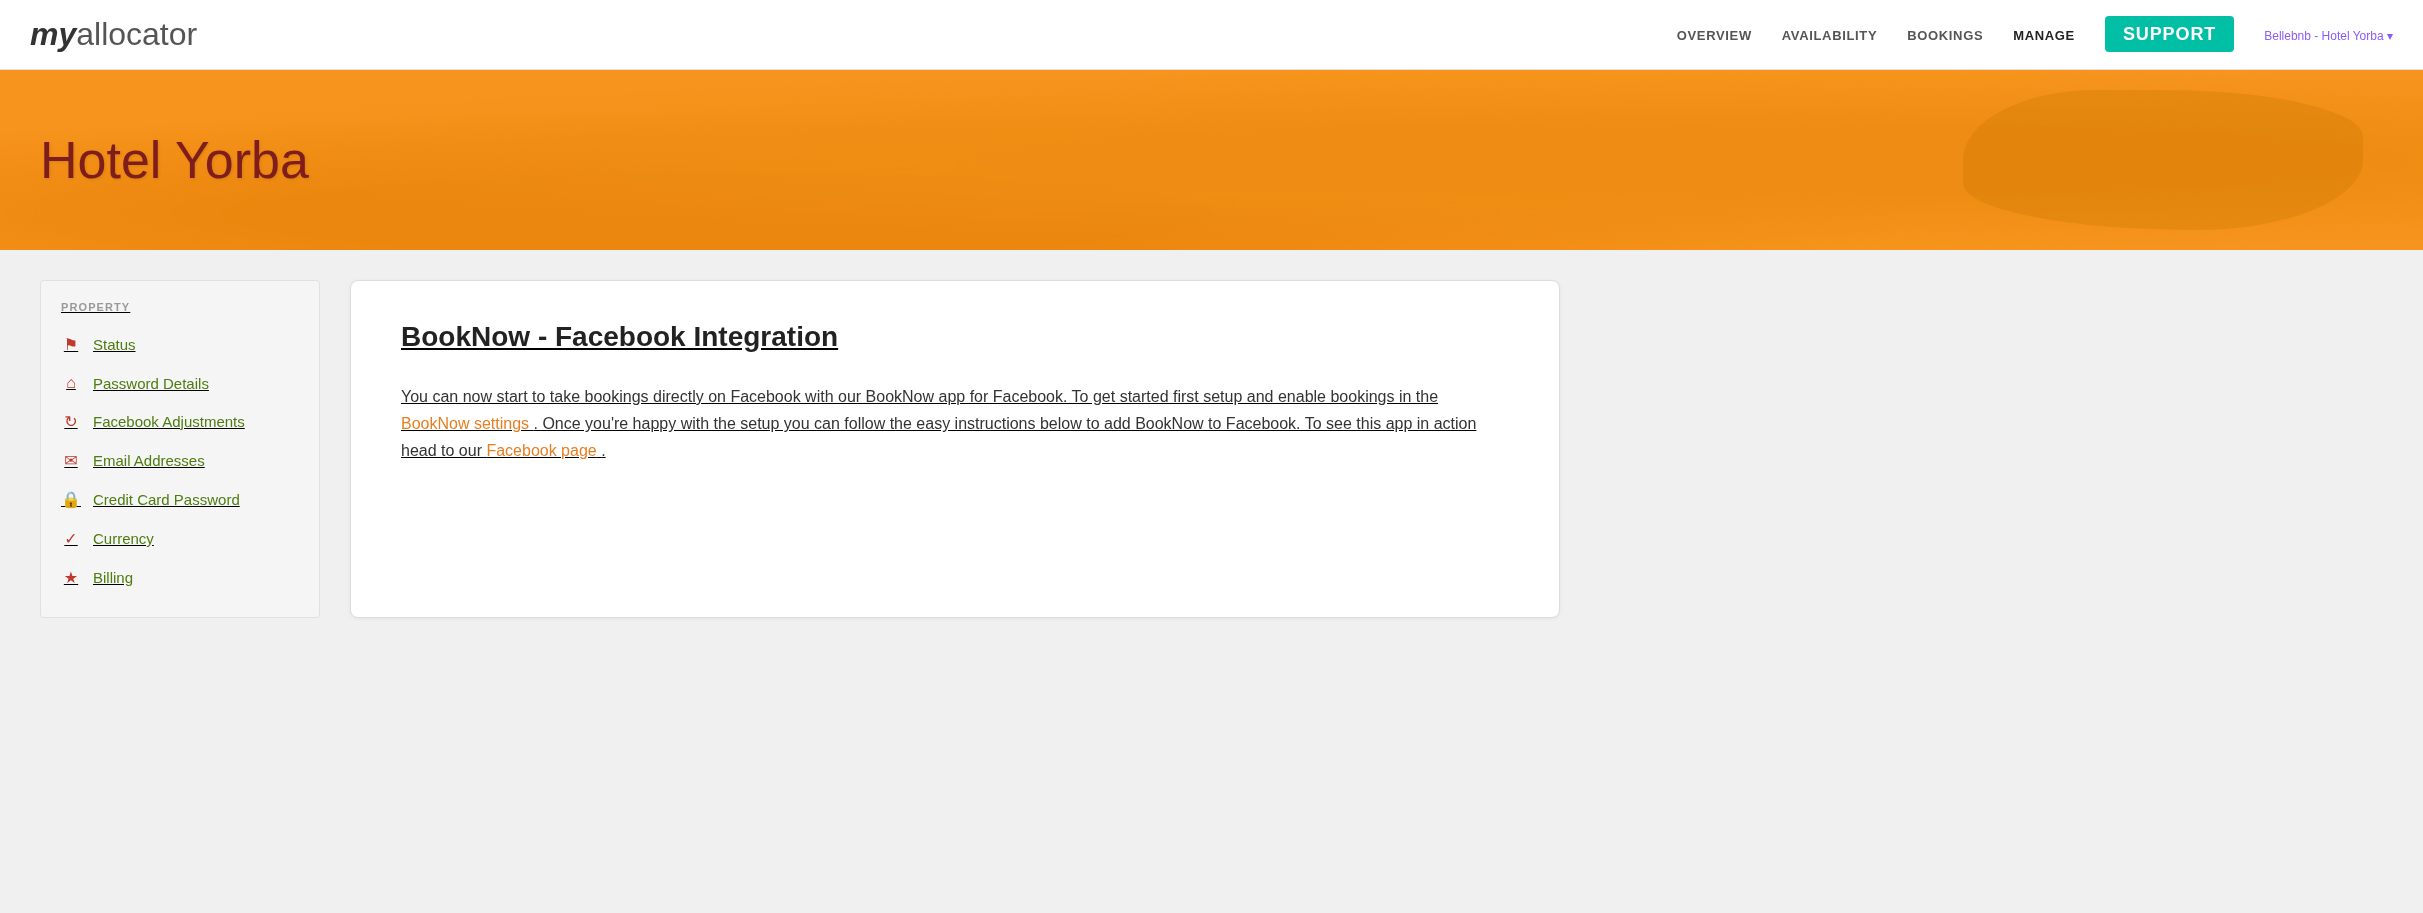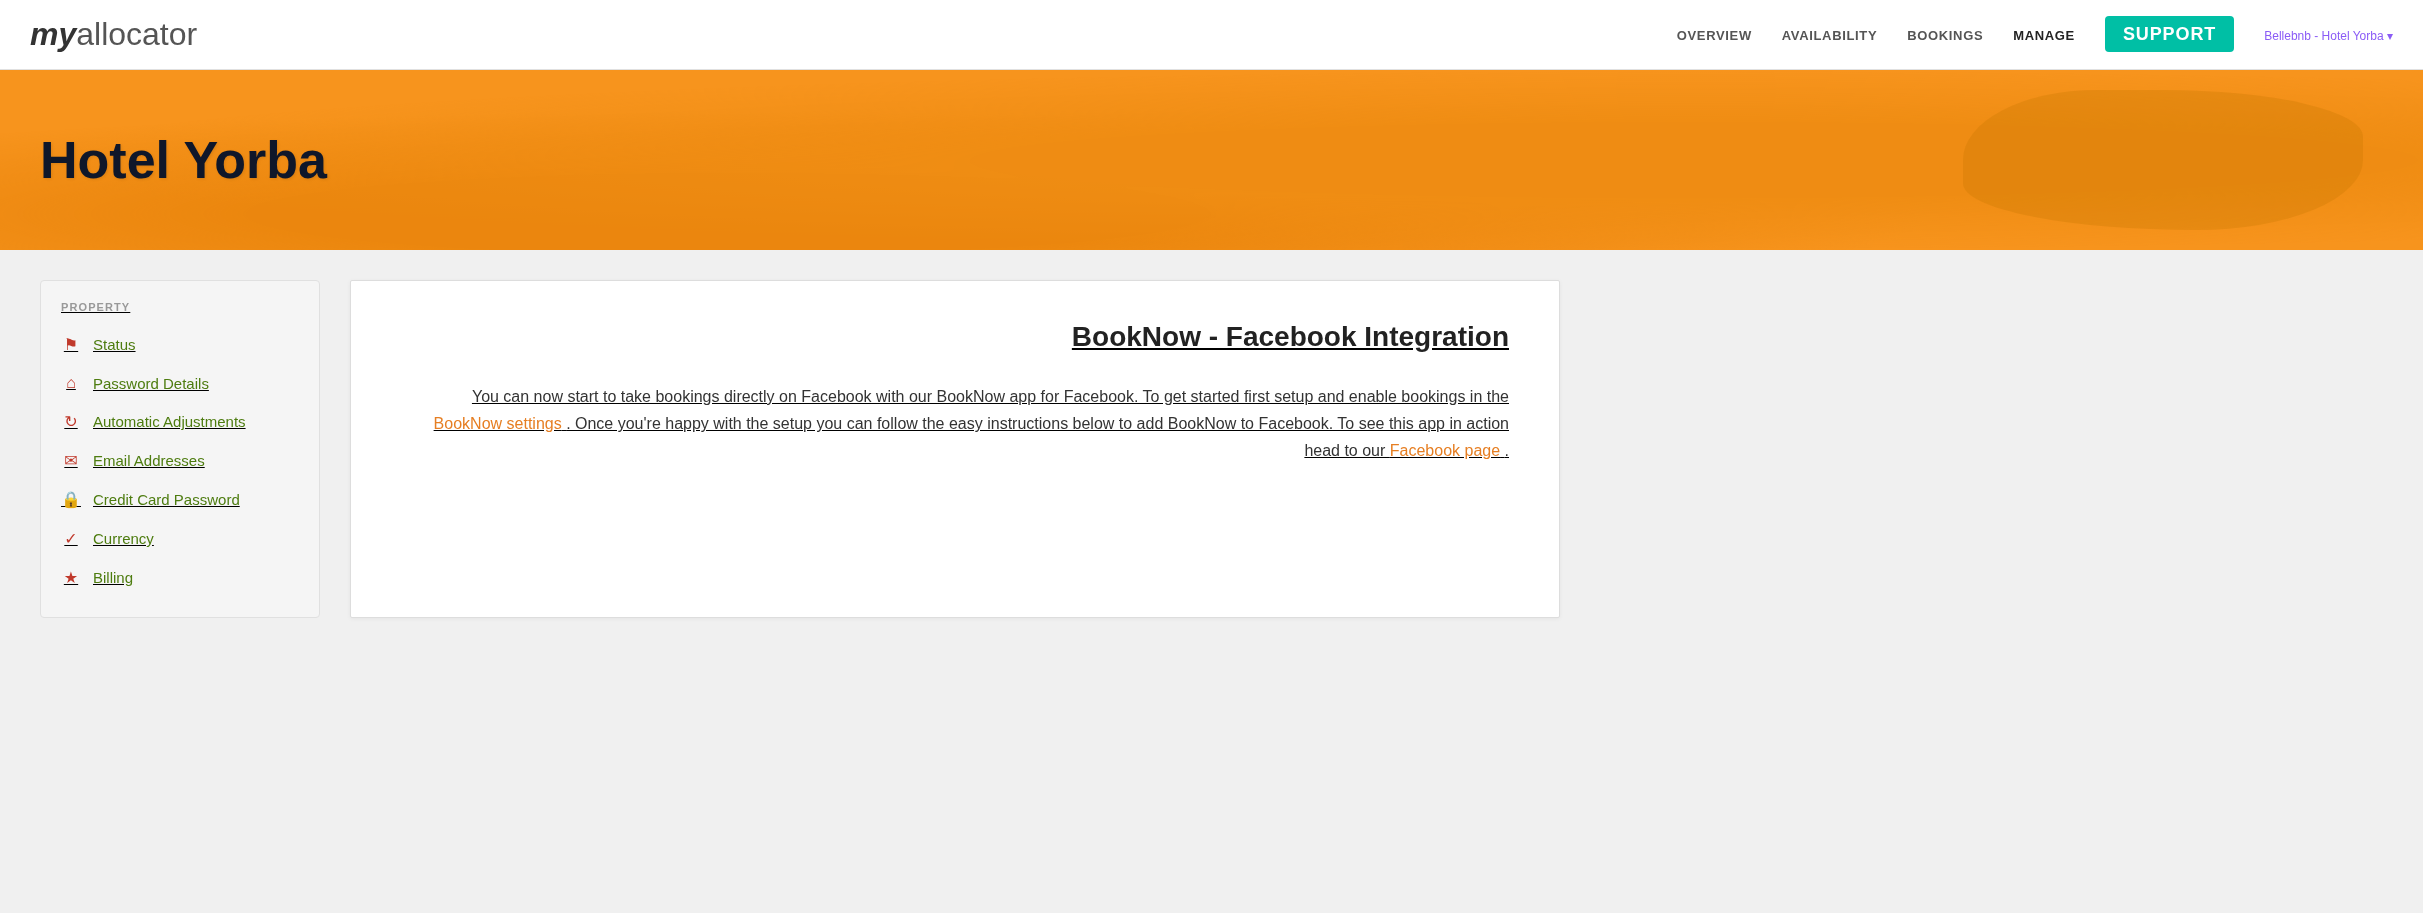--- a/index.html
+++ b/index.html
@@ -88,22 +88,22 @@
     .hero-banner::after {
       content: '';
       position: absolute;
       top: 20px; right: 60px;
       width: 400px; height: 140px;
       background: rgba(200, 120, 0, 0.3);
       border-radius: 40% 60% 50% 70% / 60% 40% 60% 40%;
     }
     .hero-title {
       font-size: 52px;
-      font-weight: 700;
-      color: #0f172a;
+      font-weight: 400;
+      color: #7f1d1d;
       position: relative;
       z-index: 2;
       text-shadow: 1px 1px 3px rgba(0,0,0,0.1);
     }
 
     
     .main-layout {
       display: flex;
       padding: 30px 40px;
       gap: 30px;
@@ -147,24 +147,23 @@
       font-size: 15px;
       color: #4d7c0f;
       font-weight: 500;
     }
 
     
     .content-area {
       flex: 1;
       background: #fff;
       border: 1px solid #ddd;
-      border-radius: 2px;
+      border-radius: 8px;
       padding: 40px 50px;
       box-shadow: 0 1px 4px rgba(0,0,0,0.05);
-      text-align: right;
     }
     .content-title {
       font-size: 28px;
       font-weight: 900;
       color: #222;
       margin-bottom: 30px;
     }
     .content-body {
       font-size: 16px;
       line-height: 1.7;
@@ -216,21 +215,21 @@
     <a href="#" class="sidebar-item">
       <span class="icon">⚑</span>
       <span class="label">Status</span>
     </a>
     <a href="#" class="sidebar-item">
       <span class="icon">⌂</span>
       <span class="label">Password Details</span>
     </a>
     <a href="#" class="sidebar-item">
       <span class="icon">↻</span>
-      <span class="label">Automatic Adjustments</span>
+      <span class="label">Facebook Adjustments</span>
     </a>
     <a href="#" class="sidebar-item">
       <span class="icon">✉</span>
       <span class="label">Email Addresses</span>
     </a>
     <a href="#" class="sidebar-item">
       <span class="icon">🔒</span>
       <span class="label">Credit Card Password</span>
     </a>
     <a href="#" class="sidebar-item">

